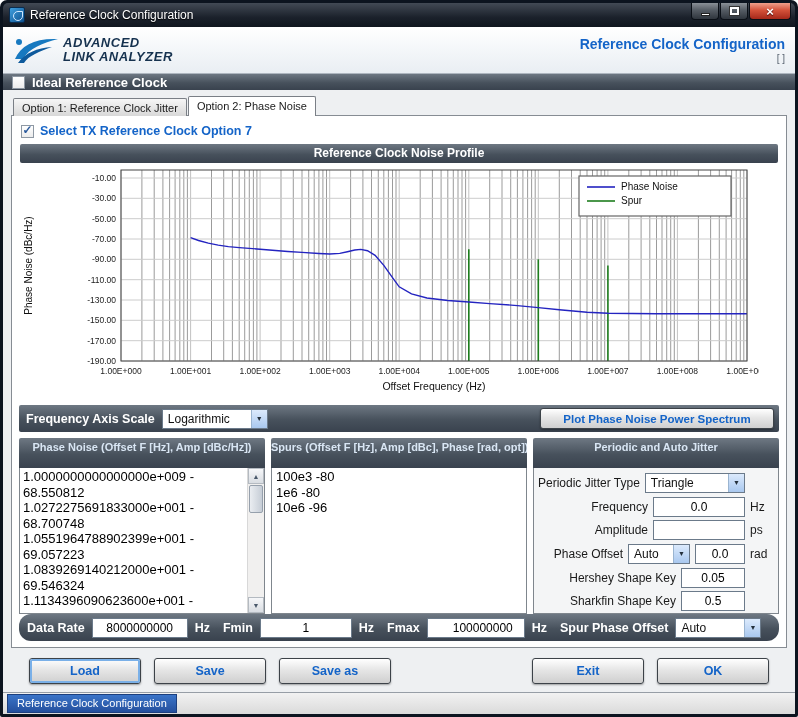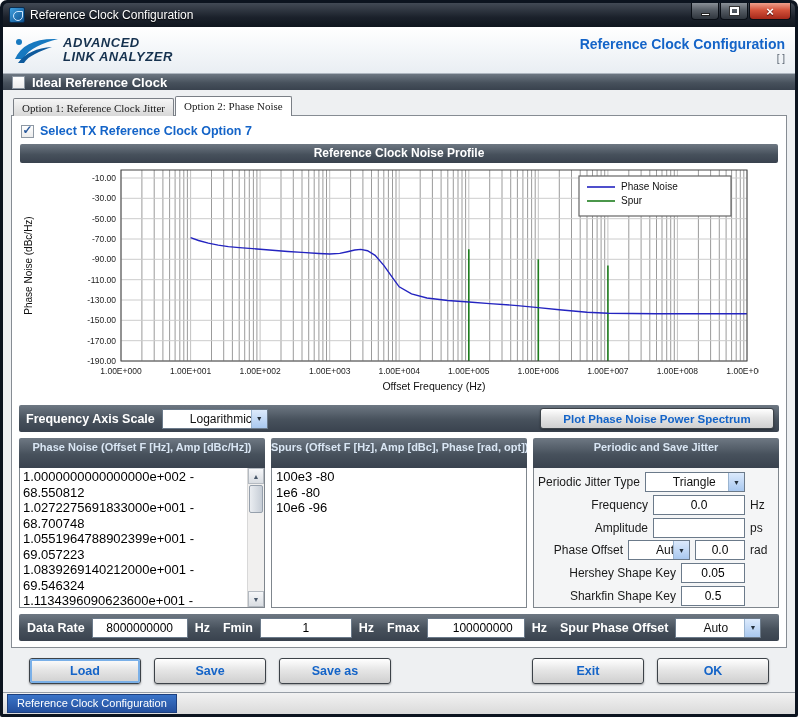--- a/index.html
+++ b/index.html
@@ -46,33 +46,33 @@
   .ideal-label { color:#fff; font-weight:bold; font-size:13px; }
   
   .checkbox { width:13px; height:13px; background:linear-gradient(#ffffff,#ececec);
     border:1px solid #8e98a3; display:inline-flex; align-items:center; justify-content:center; flex:0 0 auto; }
   .checkbox.checked::after { content:"\2713"; color:#2b5a9c; font-weight:bold; font-size:12px; margin-top:-2px; }
   
   .main { flex:1; background:#eef0f2; padding:5px 8px 0; display:flex; flex-direction:column; overflow:hidden; }
   .tabs { display:flex; align-items:flex-end; height:20px; padding-left:2px; position:relative; z-index:2; }
   .tab { font-size:11px; padding:3px 8px 2px; border:1px solid #7a7f86; border-bottom:none;
     border-radius:2px 2px 0 0; background:linear-gradient(#f6f6f6,#d8d8d8); margin-right:1px;
-    position:relative; top:1px; color:#1a1a1a; cursor:default;font-family:Liberation Serif, serif; }
+    position:relative; top:1px; color:#1a1a1a; cursor:default; }
   .tab.active { background:#fff; padding-bottom:4px; z-index:3; }
   .tab-panel { flex:1; background:#fff; border:1px solid #868c93; padding:5px 7px 6px; display:flex; flex-direction:column; position:relative; z-index:1; overflow:hidden; }
   .select-row { display:flex; align-items:center; gap:6px; height:20px; padding-left:2px; flex:0 0 auto; }
   .select-label { color:#1464c8; font-weight:bold; font-size:12.5px; }
   .chart-title-bar { height:19px; line-height:19px; text-align:center; color:#fff; font-weight:bold; font-size:12px;
     border-radius:2px; margin:3px 1px 0; flex:0 0 auto; }
   .chart-box { height:240px; flex:0 0 auto; background:#fff; margin-top:1px; }
   .freq-bar { height:27px; display:flex; align-items:center; gap:7px; padding:0 5px; border-radius:2px; margin-top:1px; flex:0 0 auto; }
   .freq-label { color:#fff; font-weight:bold; font-size:12.5px; padding-left:2px; }
   .spacer { flex:1; }
   
-  .dropdown { display:flex; align-items:stretch; background:#fff; border:1px solid #6b7a8a; height:20px; font-size:12px; cursor:default;padding-left:22px; }
+  .dropdown { display:flex; align-items:stretch; background:#fff; border:1px solid #6b7a8a; height:20px; font-size:12px; cursor:default; }
   .dd-text { flex:1; padding:2px 5px 0; white-space:nowrap; overflow:hidden; color:#111; }
   .dd-arrow { width:16px; background:linear-gradient(#dceafc,#a9c8ef); border-left:1px solid #9ab4d0;
     display:flex; align-items:center; justify-content:center; font-size:7px; color:#24303c; }
   .tbox { height:20px; border:1px solid #6b7a8a; background:#fff; font:12px "Liberation Sans",sans-serif;
     text-align:center; color:#000; padding:0 2px; }
   
   .btn { border:1px solid #3c4248; border-radius:3px; color:#1464c8; font-weight:bold;
     background:linear-gradient(#ffffff,#e6e6e6 45%,#cfcfcf); display:flex; align-items:center; justify-content:center;
     box-shadow:0 1px 2px rgba(0,0,0,0.35); cursor:default; }
   .plot-btn { width:234px; height:21px; font-size:11.5px; }
@@ -96,21 +96,21 @@
     font-size:7px; color:#49586a; display:flex; align-items:center; justify-content:center; }
   .sb-track { flex:1; position:relative; }
   .sb-thumb { position:absolute; top:1px; left:1px; right:1px; height:28px;
     background:linear-gradient(90deg,#eaedf1,#c6cdd6); border:1px solid #96a0ac; border-radius:2px; }
   
   .jitter-body { flex-direction:column; background:#f4f5f6; padding:3px 4px 0; display:flex; }
   .jrow { display:flex; align-items:center; height:22px; margin:1px 0; gap:5px; font-size:12px; }
   .jlabel { flex:1; text-align:right; color:#1a1a1a; white-space:nowrap; }
   .junit { width:24px; text-align:left; color:#1a1a1a; flex:0 0 auto; }
   
-  .bottom-bar { height:27px; display:flex; align-items:center; gap:7px; padding:0 8px; border-radius:2px; margin-top:6px; flex:0 0 auto; }
+  .bottom-bar { height:27px; display:flex; align-items:center; gap:7px; padding:0 8px; border-radius:12px; flex:0 0 auto; }
   .bb-label { color:#fff; font-weight:bold; font-size:12.5px; white-space:nowrap; }
   
   .buttons-row { display:flex; gap:13px; padding:10px 18px 8px; flex:0 0 auto; }
   
   .statusbar { height:22px; background:linear-gradient(#f2f2f2,#dadada); border-top:1px solid #979ea6;
     display:flex; align-items:center; padding:0 2px; flex:0 0 auto; }
   .status-badge { background:linear-gradient(#3a74c8,#25509e); color:#fff; font-size:11px;
     padding:2px 9px 3px; border:1px solid #1c3f7e; margin-left:2px; }
 </style>
 </head>
@@ -310,21 +310,21 @@
         <span class="spacer"></span>
         <div class="btn plot-btn">Plot Phase Noise Power Spectrum</div>
       </div>
 
       <div class="cols">
 
         <div class="col col-pn">
           <div class="col-header darkbar">Phase Noise (Offset F [Hz], Amp [dBc/Hz])</div>
           <div class="col-body">
             <div class="pn-list" id="pn-list">
-                <div class="pn-line">1.0000000000000000e+002 -</div>
+                <div class="pn-line">1.0000000000000000e+009 -</div>
                 <div class="pn-line">68.550812</div>
                 <div class="pn-line">1.0272275691833000e+001 -</div>
                 <div class="pn-line">68.700748</div>
                 <div class="pn-line">1.0551964788902399e+001 -</div>
                 <div class="pn-line">69.057223</div>
                 <div class="pn-line">1.0839269140212000e+001 -</div>
                 <div class="pn-line">69.546324</div>
                 <div class="pn-line">1.1134396090623600e+001 -</div>
               </div>
             <div class="vscroll">
@@ -342,21 +342,21 @@
           <div class="col-body">
             <div class="spur-list" id="spur-list">
                 <div class="pn-line">100e3 -80</div>
                 <div class="pn-line">1e6 -80</div>
                 <div class="pn-line">10e6 -96</div>
               </div>
           </div>
         </div>
 
         <div class="col col-jitter">
-          <div class="col-header darkbar">Periodic and Save Jitter</div>
+          <div class="col-header darkbar">Periodic and Auto Jitter</div>
           <div class="col-body jitter-body">
 
             <div class="jrow">
               <span class="jlabel">Periodic Jitter Type</span>
               <div class="dropdown" style="width:128px">
                 <span class="dd-text">Triangle</span>
                 <span class="dd-arrow">▼</span>
               </div>
               <span class="junit"></span>
             </div>

